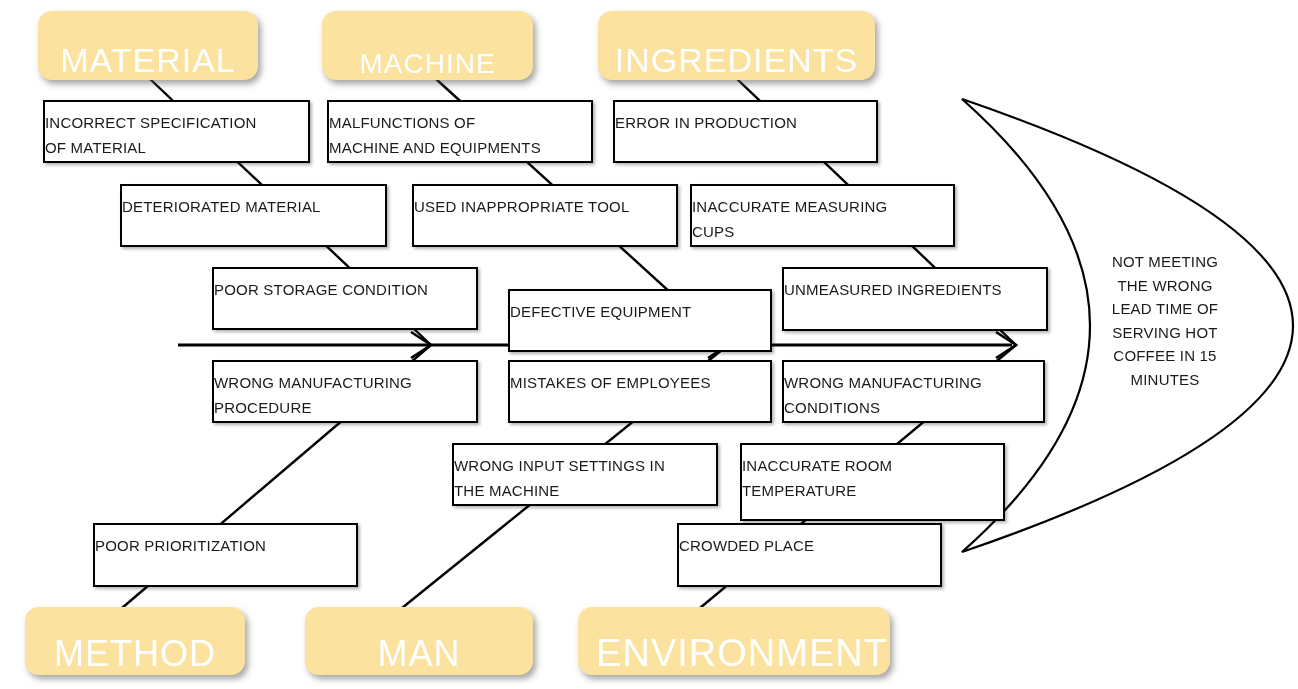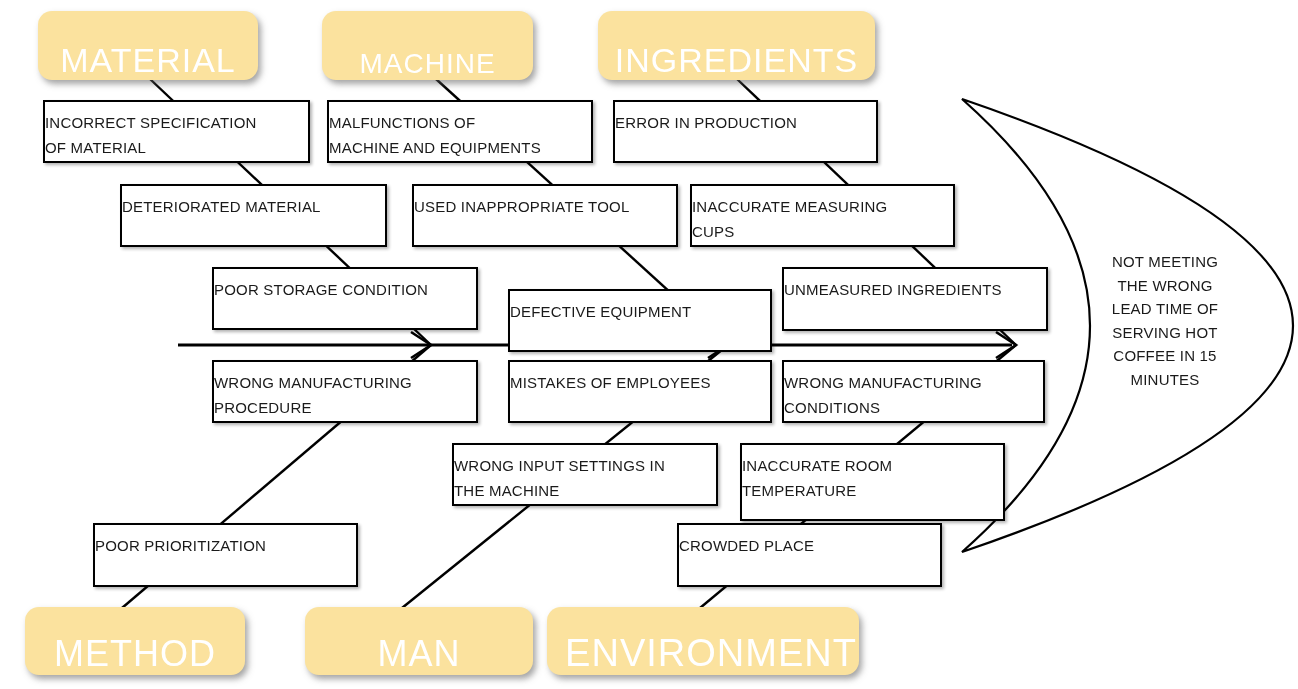--- a/index.html
+++ b/index.html
@@ -117,21 +117,21 @@
   <div class="cause" style="left:677px;top:523px;width:265px;height:64px;">
     <div>CROWDED PLACE</div>
   </div>
 
   <div class="cat" style="left:25px;top:607px;width:220px;height:68px;background:#FBE29E;font-size:36px;">
     <span>METHOD</span>
   </div>
   <div class="cat" style="left:305px;top:607px;width:228px;height:68px;background:#FBE29E;font-size:36px;">
     <span>MAN</span>
   </div>
-  <div class="cat" style="left:547px;top:607px;width:312px;height:68px;background:#FBE29E;font-size:38px;padding-left:16px;">
+  <div class="cat" style="left:578px;top:607px;width:312px;height:68px;background:#FBE29E;font-size:38px;padding-left:16px;">
     <span>ENVIRONMENT</span>
   </div>
 
   <div class="effect-text" style="left:1095px;top:250px;width:140px;">
     <div>NOT MEETING</div>
     <div>THE WRONG</div>
     <div>LEAD TIME OF</div>
     <div>SERVING HOT</div>
     <div>COFFEE IN 15</div>
     <div>MINUTES</div>

